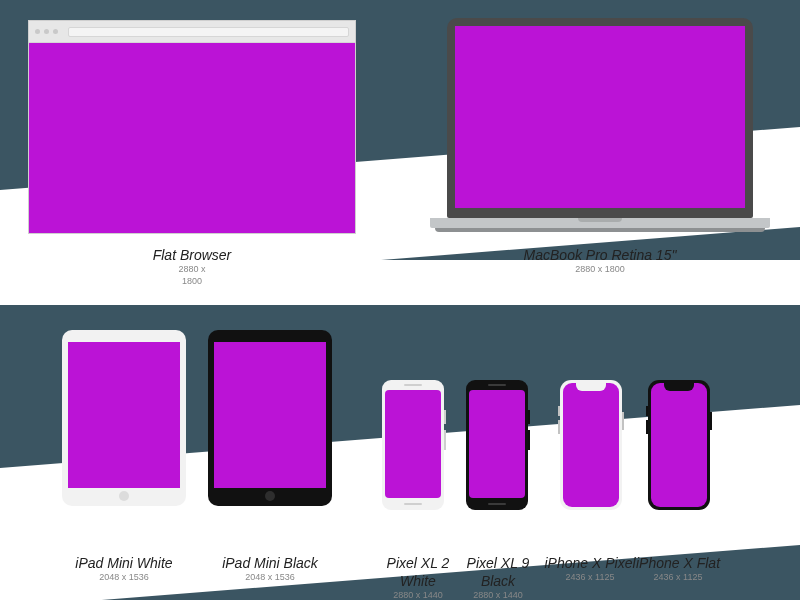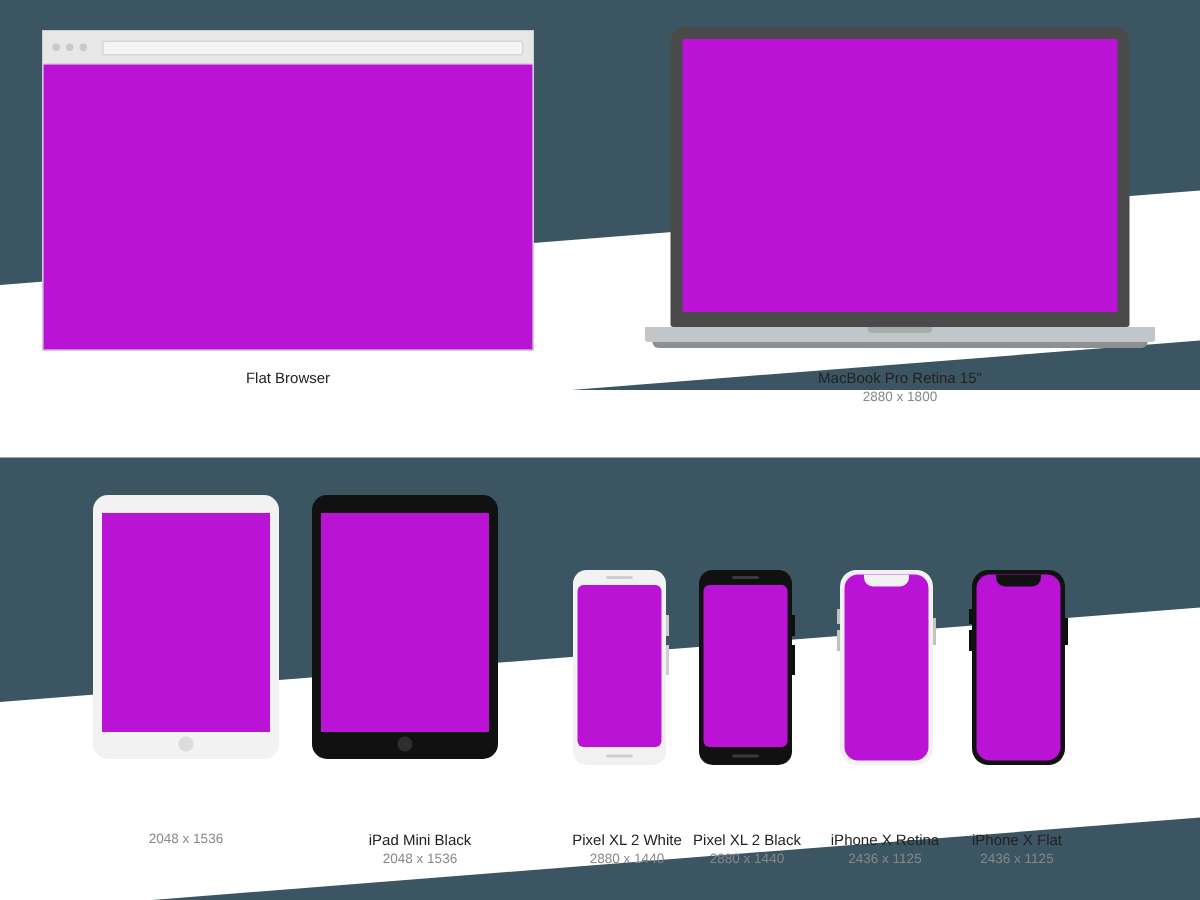--- a/index.html
+++ b/index.html
@@ -55,21 +55,21 @@
     z-index: 0;
   }
 
   .stage { position: relative; z-index: 1; width: 100%; height: 100%; }
 
   .label {
     text-align: center;
     position: absolute;
     color: #222;
   }
-  .label .name { font-size: 10px; font-weight: 500; line-height: 1.3; }
+  .label .name { font-size: 14px; font-weight: 500; line-height: 1.3; font-style: italic; }
   .label .dims { font-size: 9px; color: #888; line-height: 1.3; }
 
   
   .browser {
     position: absolute;
     top: 20px;
     left: 28px;
     width: 328px;
     border: 1px solid #cfcfcf;
     background: #fff;
@@ -250,47 +250,50 @@
     <div class="chrome">
       <span class="dot"></span>
       <span class="dot"></span>
       <span class="dot"></span>
       <div class="urlbar"></div>
     </div>
     <div class="viewport"></div>
   </div>
   <div class="label" style="top:246px; left:28px; width:328px;">
     <div class="name">Flat Browser</div>
+    <div class="dims" style="white-space:pre-line;">2880 x
+1800</div>
   </div>
 
   <div class="macbook">
     <div class="lid">
       <div class="screen"></div>
     </div>
     <div class="base"></div>
     <div class="foot"></div>
   </div>
   <div class="label" style="top:246px; left:430px; width:340px;">
     <div class="name">MacBook Pro Retina 15"</div>
     <div class="dims">2880 x 1800</div>
   </div>
 
   <div class="ipad white ipad-white-pos">
     <div class="screen"></div>
     <div class="home"></div>
   </div>
   <div class="label" style="top:554px; left:44px; width:160px;">
+    <div class="name">iPad Mini White</div>
     <div class="dims">2048 x 1536</div>
   </div>
 
   <div class="ipad black ipad-black-pos">
     <div class="screen"></div>
     <div class="home"></div>
   </div>
-  <div class="label" style="top:554px; left:200px; width:160px;">
+  <div class="label" style="top:554px; left:190px; width:160px;">
     <div class="name">iPad Mini Black</div>
     <div class="dims">2048 x 1536</div>
   </div>
 
   <div class="phone pixel white pixel-white-pos">
     <div class="speaker-top"></div>
     <div class="screen"></div>
     <div class="speaker-bot"></div>
     <div class="btn-r"></div>
     <div class="btn-r2"></div>
@@ -301,34 +304,34 @@
   </div>
 
   <div class="phone pixel black pixel-black-pos">
     <div class="speaker-top"></div>
     <div class="screen"></div>
     <div class="speaker-bot"></div>
     <div class="btn-r"></div>
     <div class="btn-r2"></div>
   </div>
   <div class="label" style="top:554px; left:448px; width:100px;">
-    <div class="name">Pixel XL 2 Black</div>
+    <div class="name">Pixel XL 9 Black</div>
     <div class="dims">2880 x 1440</div>
   </div>
 
   <div class="phone iphonex white iphx-white-pos">
     <div class="btn-l"></div>
     <div class="btn-l2"></div>
     <div class="btn-r"></div>
     <div class="screen">
       <div class="notch"></div>
     </div>
   </div>
   <div class="label" style="top:554px; left:540px; width:100px;">
-    <div class="name">iPhone X Retina</div>
+    <div class="name">iPhone X Pixel</div>
     <div class="dims">2436 x 1125</div>
   </div>
 
   <div class="phone iphonex black iphx-black-pos">
     <div class="btn-l"></div>
     <div class="btn-l2"></div>
     <div class="btn-r"></div>
     <div class="screen">
       <div class="notch"></div>
     </div>

